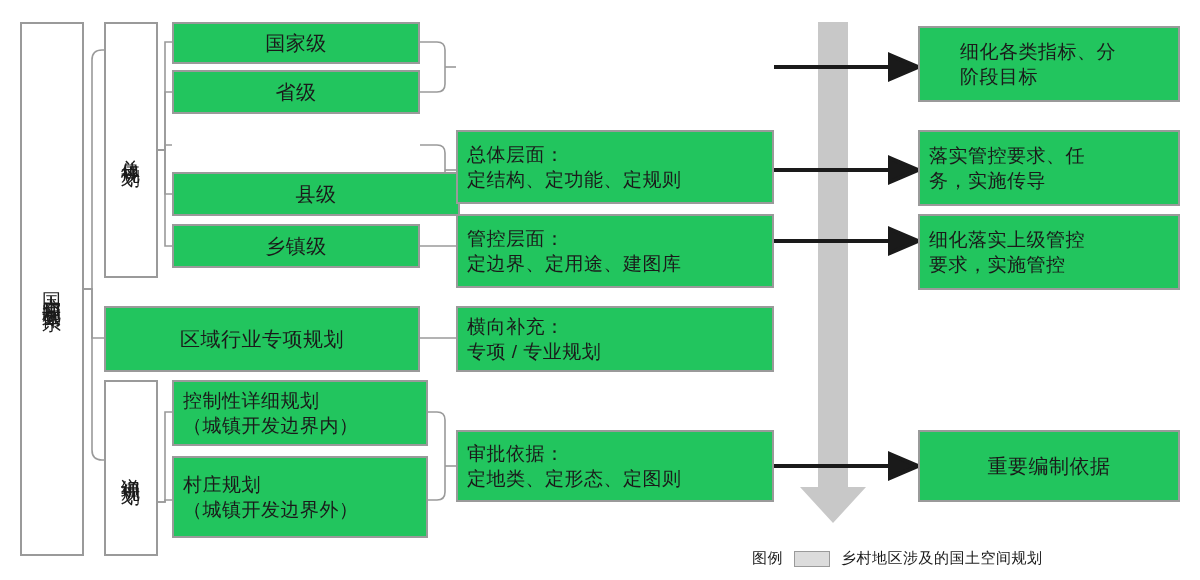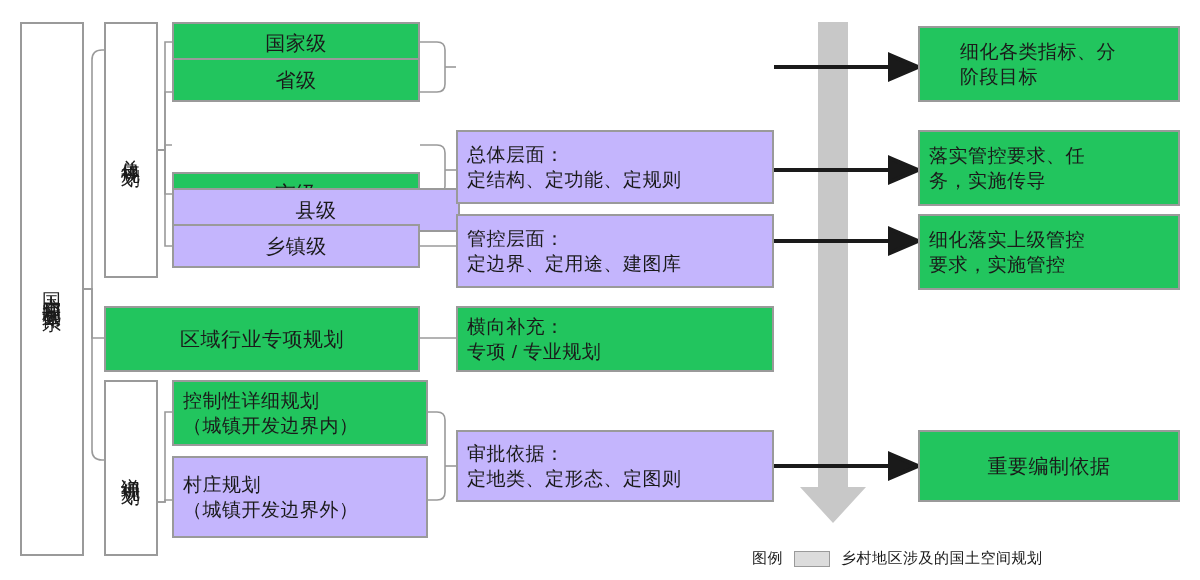--- a/index.html
+++ b/index.html
@@ -35,21 +35,21 @@
     border: 2px solid #9a9a9a;
     background: #22c55e;
     display: flex;
     align-items: center;
     justify-content: center;
     text-align: center;
     line-height: 1.32;
     color: #1a1a1a;
     letter-spacing: 0.5px;
   }
-  .box.shaded { background: #c4b5fd; }
+  .box.shaded { background: #22c55e; }
   .box.left-align {
     justify-content: flex-start;
     text-align: left;
     padding-left: 9px;
   }
   .box .txt { white-space: pre-line; display: block; }
 
   .vbox {
     position: absolute;
     box-sizing: border-box;
@@ -162,29 +162,29 @@
   </div>
 
   <div class="vbox" style="left:104px; top:380px; width:54px; height:176px;">
     <span class="vtxt fs19">详细规划</span>
   </div>
 
   <div class="box fs20" style="left:172px; top:22px; width:248px; height:42px;">
     <span class="txt">国家级</span>
   </div>
 
-  <div class="box fs20" style="left:172px; top:58px; width:248px; height:44px;">
+  <div class="box fs20" style="left:172px; top:70px; width:248px; height:44px;">
     <span class="txt">省级</span>
   </div>
 
   <div class="box fs20" style="left:172px; top:124px; width:248px; height:43px;margin-top:48px;">
     <span class="txt">市级</span>
   </div>
 
-  <div class="box shaded fs20" style="left:172px; top:188px; width:288px; height:44px;">
+  <div class="box shaded fs20" style="left:172px; top:172px; width:288px; height:44px;">
     <span class="txt">县级</span>
   </div>
 
   <div class="box shaded fs20" style="left:172px; top:224px; width:248px; height:44px;">
     <span class="txt">乡镇级</span>
   </div>
 
   <div class="box fs20" style="left:104px; top:306px; width:316px; height:66px;">
     <span class="txt">区域行业专项规划</span>
   </div>

